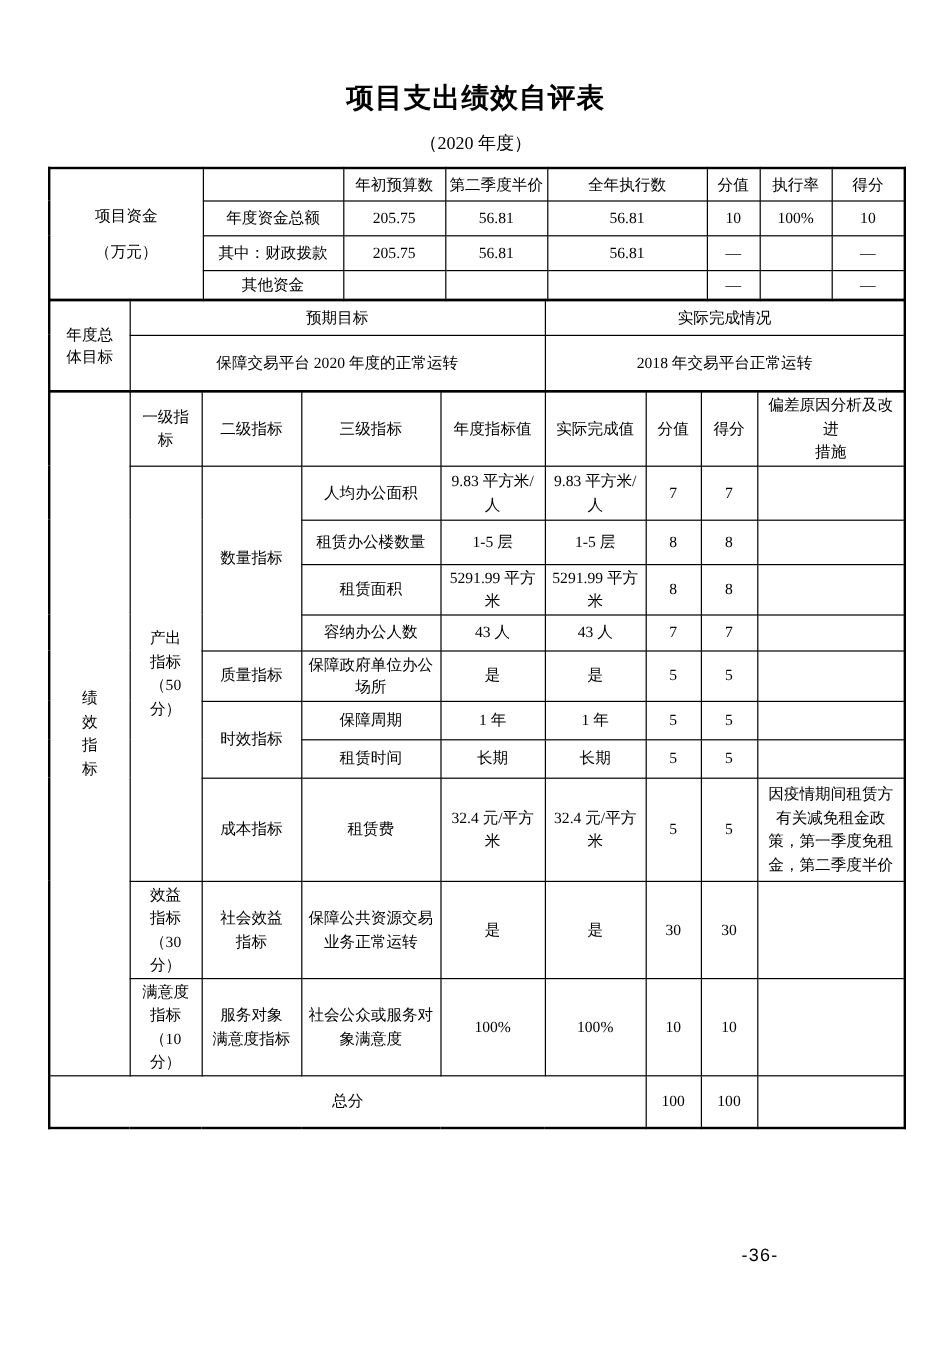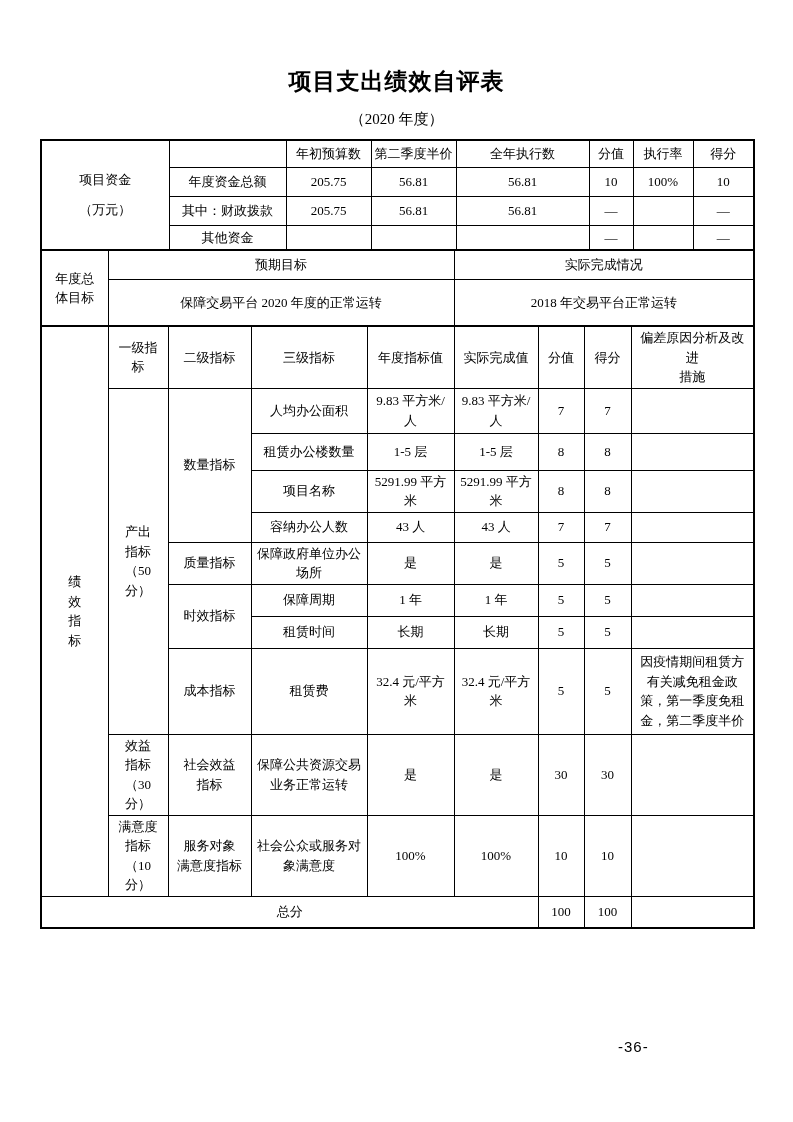--- a/index.html
+++ b/index.html
@@ -160,21 +160,21 @@
     </tr>
     <tr style="height:37px">
       <td class="al">租赁办公楼数量</td>
       <td>1-5 层</td>
       <td>1-5 层</td>
       <td>8</td>
       <td>8</td>
       <td class="note"></td>
     </tr>
     <tr style="height:38px">
-      <td class="al">项目名称</td>
+      <td class="al">租赁面积</td>
       <td>5291.99 平方米</td>
       <td>5291.99 平方米</td>
       <td>8</td>
       <td>8</td>
       <td class="note"></td>
     </tr>
     <tr style="height:30px">
       <td class="al">容纳办公人数</td>
       <td>43 人</td>
       <td>43 人</td>
@@ -236,21 +236,21 @@
 （10 分）</td>
       <td class="ml">服务对象
 满意度指标</td>
       <td class="al">社会公众或服务对象满意度</td>
       <td>100%</td>
       <td>100%</td>
       <td>10</td>
       <td>10</td>
       <td class="note"></td>
     </tr>
-    <tr style="height:32px">
+    <tr style="height:44px">
       <td colspan="6">总分</td>
       <td>100</td>
       <td>100</td>
       <td class="note"></td>
     </tr>
   </tbody>
     </table>
 </div>
 
 <div class="page-number">-36-</div>

